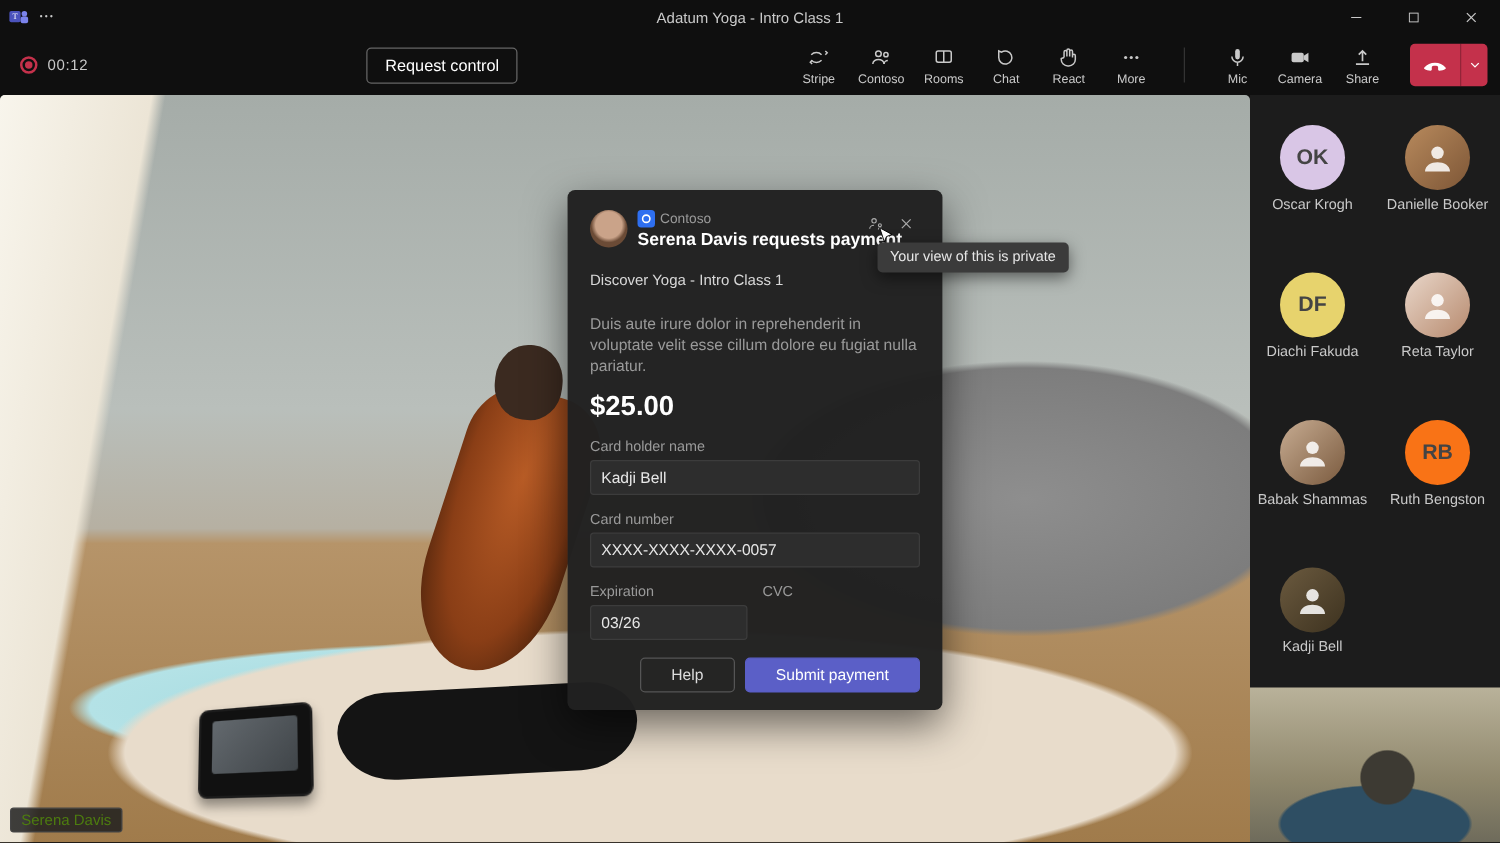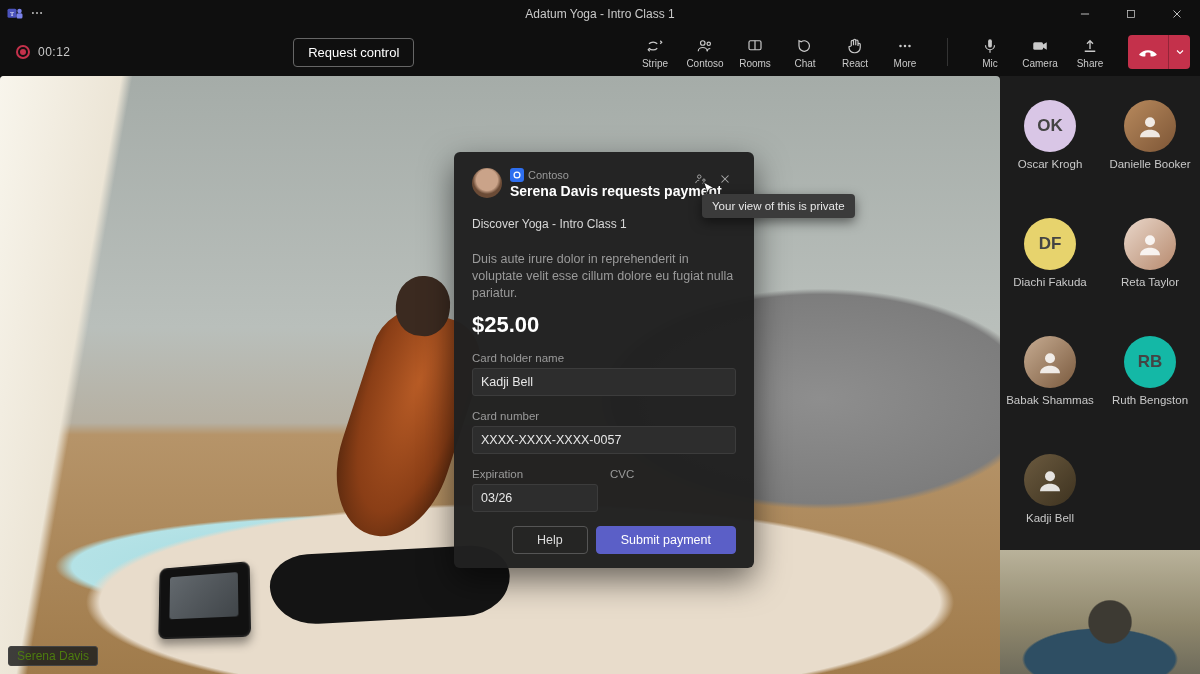--- a/index.html
+++ b/index.html
@@ -451,21 +451,21 @@
       <div class="pcell">
         <div class="avatar" style="background: linear-gradient(135deg, rgb(199, 172, 146), rgb(122, 90, 62));">
           <svg width="30" height="30" viewBox="0 0 24 24" fill="rgba(255,255,255,.85)">
             <circle cx="12" cy="9" r="4"></circle>
             <path d="M4 21c0-4 4-6 8-6s8 2 8 6z"></path>
           </svg>
         </div>
         <div class="pname">Babak Shammas</div>
       </div>
       <div class="pcell">
-        <div class="avatar" style="background: #14b8a6; text-align: right;">RB</div>
+        <div class="avatar" style="background: #f97316; text-align: right;">RB</div>
         <div class="pname">Ruth Bengston</div>
       </div>
       <div class="pcell">
         <div class="avatar" style="background: linear-gradient(135deg, rgb(107, 90, 63), rgb(61, 50, 31));">
           <svg width="30" height="30" viewBox="0 0 24 24" fill="rgba(255,255,255,.85)">
             <circle cx="12" cy="9" r="4"></circle>
             <path d="M4 21c0-4 4-6 8-6s8 2 8 6z"></path>
           </svg>
         </div>
         <div class="pname">Kadji Bell</div>

